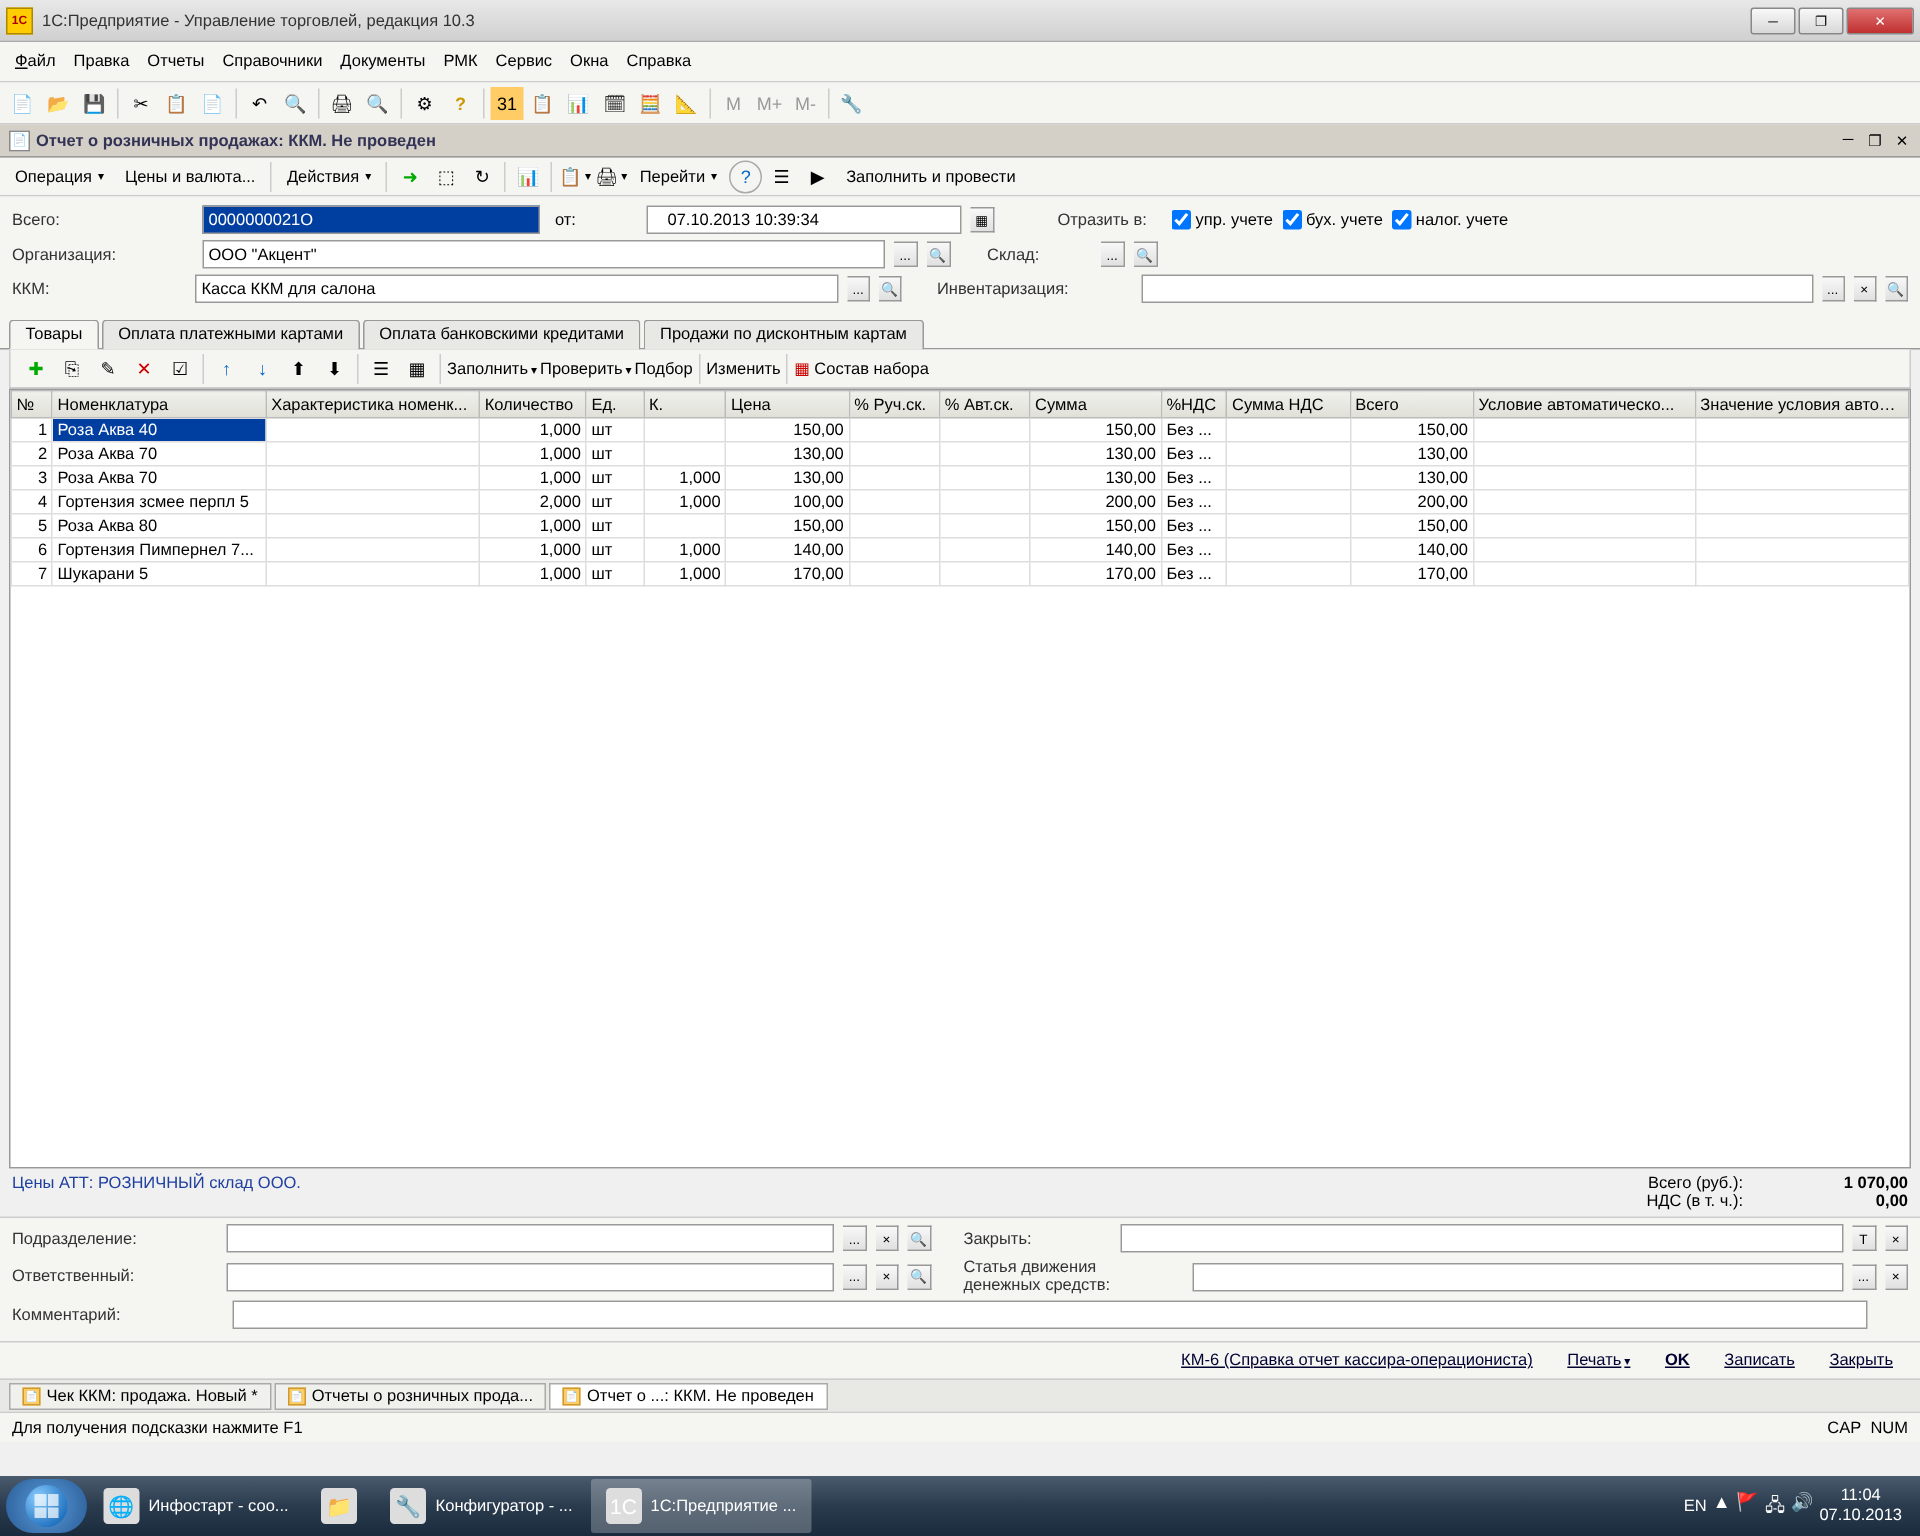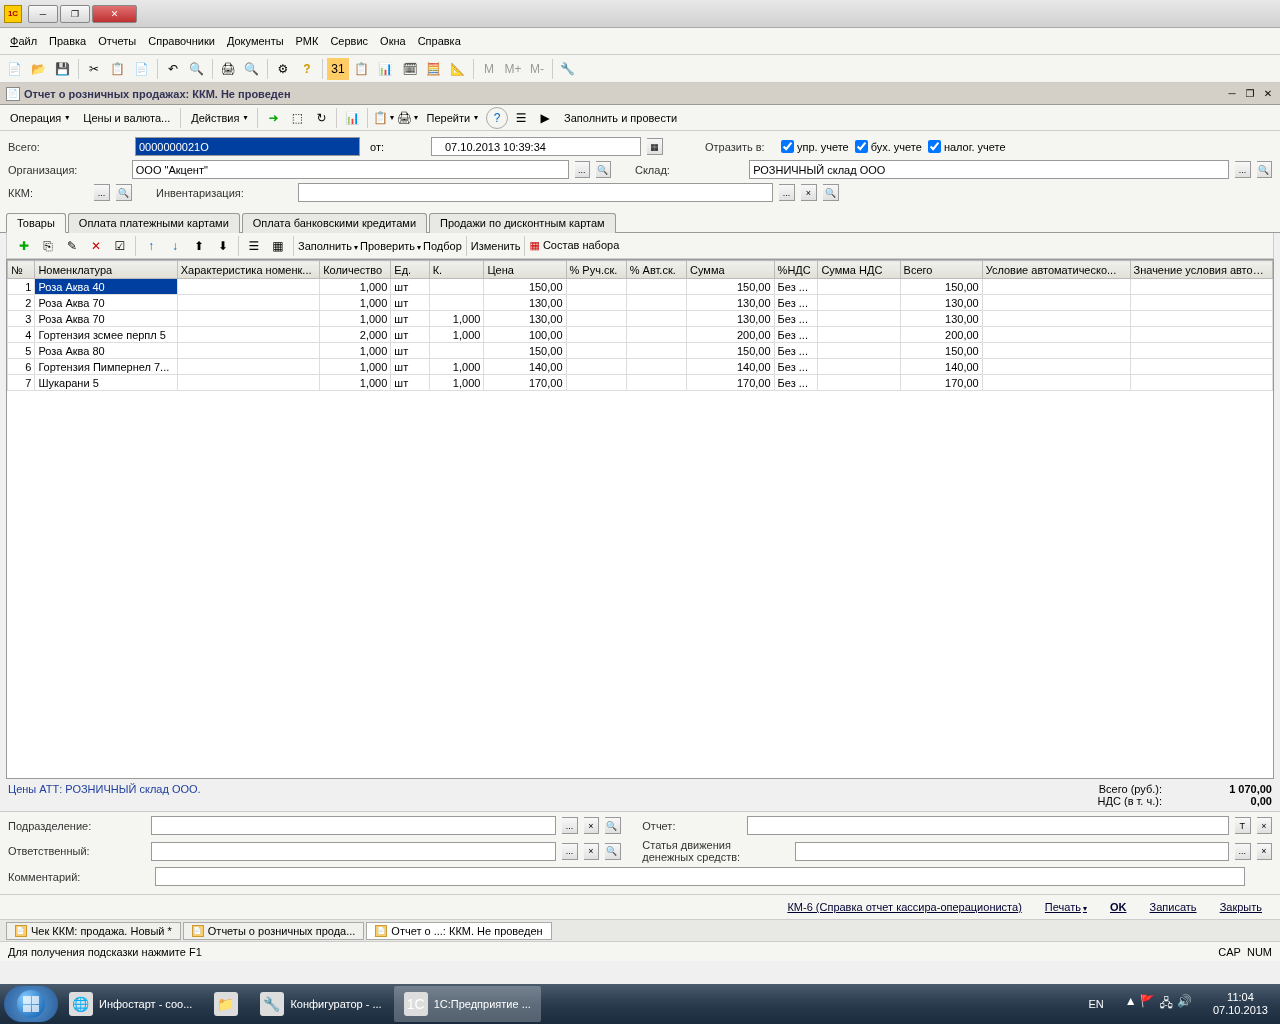--- a/index.html
+++ b/index.html
@@ -55,31 +55,32 @@
 .mdi-tab.active { background: #fff; }
 .mdi-tab .ic { width:12px; height:12px; background:#ffcc66; border:1px solid #cc9933; font-size:7px; display:flex;align-items:center;justify-content:center;}
 .status-bar { background: #f5f5f1; height: 20px; display: flex; align-items: center; padding: 0 8px; border-top: 1px solid #ccc; justify-content: space-between; }
 .taskbar { position: absolute; bottom: 0; left: 0; right: 0; height: 40px; background: linear-gradient(#4a5b6e,#2a3b4e,#1a2b3e); display: flex; align-items: center; padding: 0 4px; }
 .start-btn { width: 54px; height: 36px; background: radial-gradient(circle,#5a9cd8,#2a5c98); border-radius: 18px; display: flex; align-items: center; justify-content: center; cursor: pointer; }
 .start-orb { width: 28px; height: 28px; border-radius: 50%; background: radial-gradient(circle at 30% 30%, #8cf, #05a); display:grid; grid-template-columns:1fr 1fr; grid-template-rows:1fr 1fr; gap:1px; padding:6px;}
 .start-orb span { background:rgba(255,255,255,0.7); }
 .task-item { height: 36px; padding: 0 10px; display: flex; align-items: center; gap: 6px; color: #fff; cursor: pointer; border-radius: 2px; margin: 0 1px; }
 .task-item.active { background: rgba(255,255,255,0.25); }
 .task-item .ti-icon { width: 24px; height: 24px; background: #ddd; border-radius: 3px; display:flex;align-items:center;justify-content:center;font-size:14px;}
-.tray { margin-left: auto; display: flex; align-items: center; gap: 21px; color: #fff; padding: 0 8px; font-size: 11px; }
+.tray { margin-left: auto; display: flex; align-items: center; gap: 4px; color: #fff; padding: 0 8px; font-size: 11px; }
 .tray-icons { display: flex; gap: 4px; }
 .tray-icons span { font-size: 12px; }
 .clock { text-align: center; line-height: 1.2; }
 .arrow::after { content: "▾"; font-size: 8px; margin-left: 2px; }
 </style>
 </head>
 <body>
 
 <div class="title-bar">
   <div class="logo">1C</div>
+  <div class="title">1С:Предприятие - Управление торговлей, редакция 10.3</div>
   <div class="win-btns">
     <div class="win-btn">─</div>
     <div class="win-btn">❐</div>
     <div class="win-btn close">✕</div>
   </div>
 </div>
 
 <div class="menu-bar">
   <span class="menu-item"><u>Ф</u><span></span>айл</span>
   <span class="menu-item">Правка</span>
@@ -177,26 +178,26 @@
         <span>налог. учете</span>
       </label>
   </div>
   <div class="form-row">
     <div class="form-label">Организация:</div>
     <div class="form-input" style="width:455px;">ООО "Акцент"</div>
     <div class="inp-btn">...</div>
     <div class="inp-btn">🔍</div>
     <div style="width:12px;"></div>
     <div class="form-label" style="width:70px;">Склад:</div>
-    <div class="form-input" style="width:500px;">РОЗНИЧНЫЙ склад ООО</div>
     <div class="inp-btn">...</div>
     <div class="inp-btn">🔍</div>
   </div>
   <div class="form-row">
     <div class="form-label">ККМ:</div>
+    <div class="form-input" style="width:455px;">Касса ККМ для салона</div>
     <div class="inp-btn">...</div>
     <div class="inp-btn">🔍</div>
     <div style="width:12px;"></div>
     <div class="form-label" style="width:95px;">Инвентаризация:</div>
     <div class="form-input" style="width:475px;"></div>
     <div class="inp-btn">...</div>
     <div class="inp-btn">×</div>
     <div class="inp-btn">🔍</div>
   </div>
 </div>
@@ -409,21 +410,21 @@
 </div>
 
 <div class="bottom-form">
   <div class="form-row">
     <div class="form-label" style="width:100px;">Подразделение:</div>
     <div class="form-input" style="width:420px;"></div>
     <div class="inp-btn">...</div>
     <div class="inp-btn">×</div>
     <div class="inp-btn">🔍</div>
     <div style="width:10px;"></div>
-    <div class="form-label" style="width:60px;">Отчет:</div>
+    <div class="form-label" style="width:60px;">Закрыть:</div>
     <div class="form-input" style="width:500px;"></div>
     <div class="inp-btn">T</div>
     <div class="inp-btn">×</div>
   </div>
   <div class="form-row">
     <div class="form-label" style="width:100px;">Ответственный:</div>
     <div class="form-input" style="width:420px;"></div>
     <div class="inp-btn">...</div>
     <div class="inp-btn">×</div>
     <div class="inp-btn">🔍</div>

